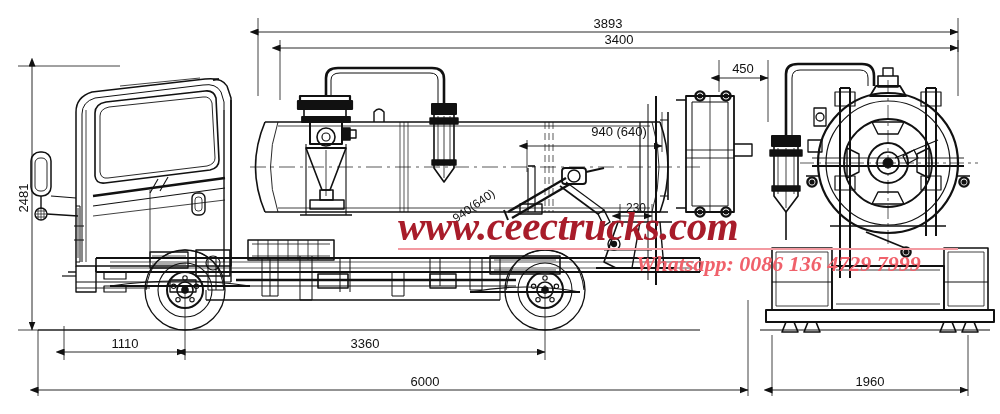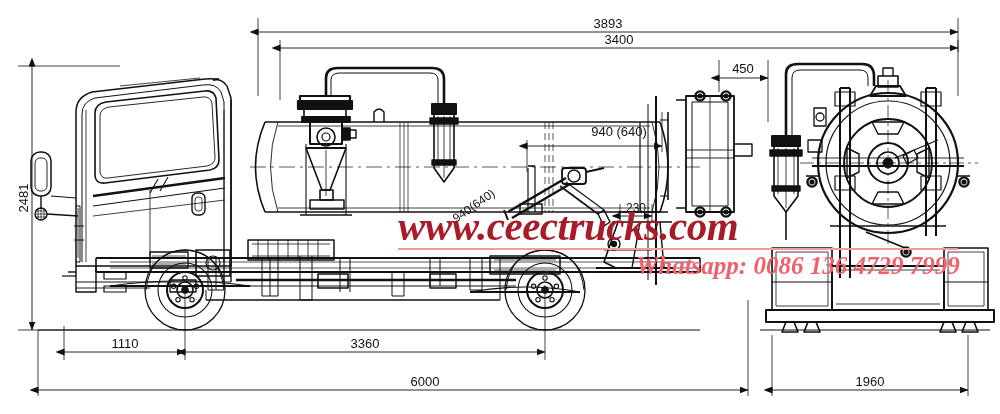--- a/index.html
+++ b/index.html
@@ -8,21 +8,21 @@
   #stage{position:relative;width:1000px;height:386px;background:#fff;}
   #stage svg{position:absolute;left:0;top:0;}
   .dimtxt{font-family:"Liberation Sans",sans-serif;font-size:13px;fill:#111;}
   .dimtxt.sm{font-size:12px;}
   .wm1{position:absolute;left:398px;top:206px;width:560px;
        font-family:"Liberation Serif",serif;font-weight:bold;font-style:italic;
        font-size:41px;color:#a81c2a;letter-spacing:-0.5px;white-space:nowrap;
        line-height:1;pointer-events:none;}
   .wm2{position:absolute;left:636px;top:253px;
        font-family:"Liberation Serif",serif;font-weight:bold;font-style:italic;
-       font-size:25px;color:#f0616b;white-space:nowrap;line-height:1;
+       font-size:22px;color:#f0616b;white-space:nowrap;line-height:1;
        pointer-events:none;}
   .wmline{position:absolute;left:398px;top:248px;width:560px;height:1.5px;
           background:#f39aa1;pointer-events:none;}
 </style>
 </head>
 <body>
 
 <div id="stage">
 
   <svg width="1000" height="414" viewBox="0 0 1000 414">

